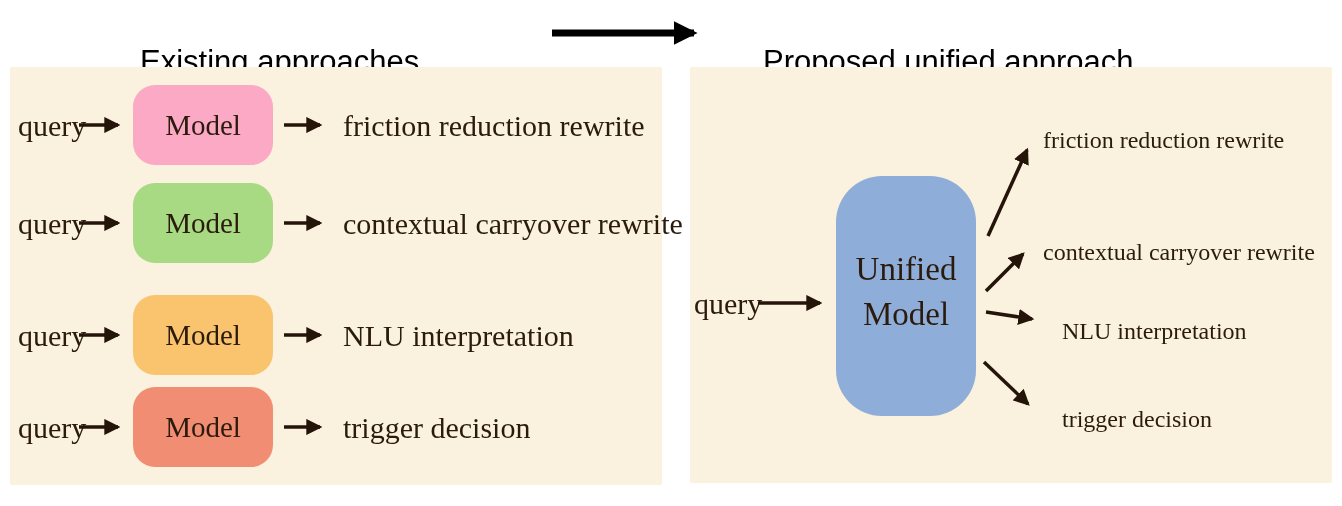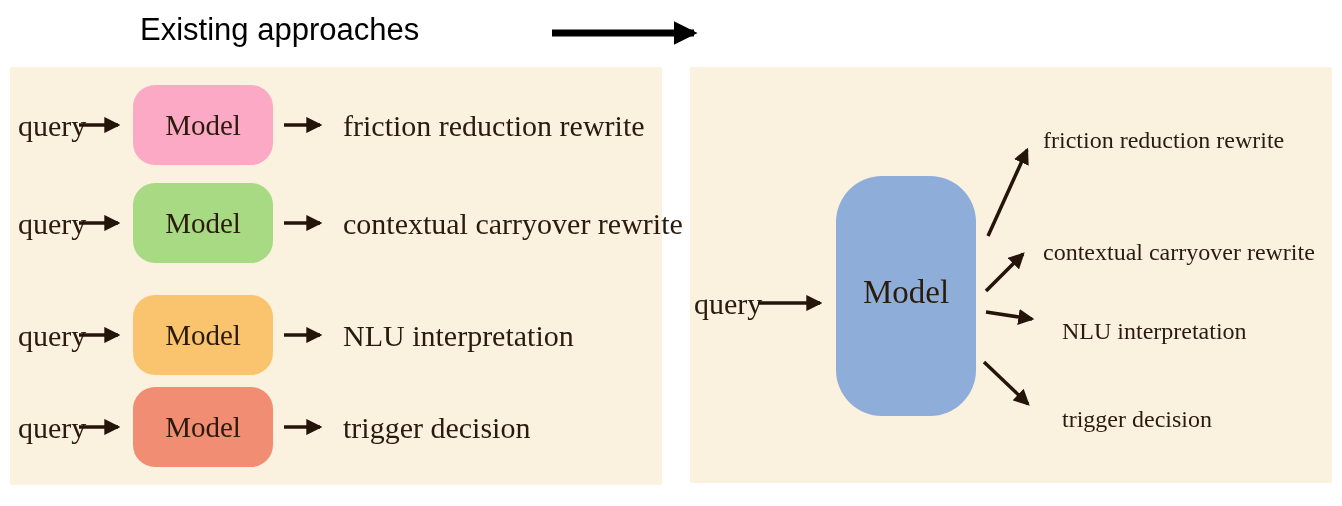--- a/index.html
+++ b/index.html
@@ -10,20 +10,21 @@
     font-family:"Liberation Serif", serif;
     color:#2B1B0D;
     overflow:hidden;
   }
   .title{
     position:absolute;
     font-family:"Liberation Sans", sans-serif;
     font-size:31px;
     color:#000000;
     white-space:nowrap;
+    margin-top:32px;
   }
   .panel{
     position:absolute;
     background:#FAF1DE;
     border-radius:2px;
   }
   .lbl{
     position:absolute;
     font-size:30px;
     white-space:nowrap;
@@ -49,20 +50,21 @@
     padding-bottom:8px;box-sizing:border-box;
   }
   svg.overlay{position:absolute;left:0;top:0;pointer-events:none;}
 </style>
 </head>
 <body>
 
 <div class="canvas">
 
   <div class="title" style="left:140px;top:12px;">Existing approaches</div>
+  <div class="title" style="left:763px;top:12px;">Proposed unified approach</div>
 
   <div class="panel" style="left:10px;top:67px;width:652px;height:418px;"></div>
   <div class="panel" style="left:690px;top:67px;width:642px;height:416px;"></div>
 
   <div class="lbl" style="left:18px;top:125px;">query</div>
   <div class="model-box" style="left: 133px; top: 85px; background: rgb(251, 169, 197);">
     <span>Model</span>
   </div>
   <div class="lbl" style="left:343px;top:125px;">friction reduction rewrite</div>
 
@@ -79,20 +81,21 @@
   <div class="lbl" style="left:343px;top:335px;">NLU interpretation</div>
 
   <div class="lbl" style="left:18px;top:427px;">query</div>
   <div class="model-box" style="left: 133px; top: 387px; background: rgb(240, 141, 114);">
     <span>Model</span>
   </div>
   <div class="lbl" style="left:343px;top:427px;">trigger decision</div>
 
   <div class="lbl" style="left:694px;top:303px;">query</div>
   <div class="unified-box" style="background: rgb(143, 173, 217);">
+    <span>Unified</span>
     <span>Model</span>
   </div>
   <div class="lbl out-r" style="left:1043px;top:140px;">friction reduction rewrite</div>
   <div class="lbl out-r" style="left:1043px;top:252px;">contextual carryover rewrite</div>
   <div class="lbl out-r" style="left:1062px;top:331px;">NLU interpretation</div>
   <div class="lbl out-r" style="left:1062px;top:419px;">trigger decision</div>
 
   <svg class="overlay" width="1342" height="506" viewBox="0 0 1342 506">
     <defs>
       <marker id="ah-dark" viewBox="0 0 10 10" refX="8.5" refY="5" markerWidth="4.6" markerHeight="4.6" orient="auto-start-reverse">

